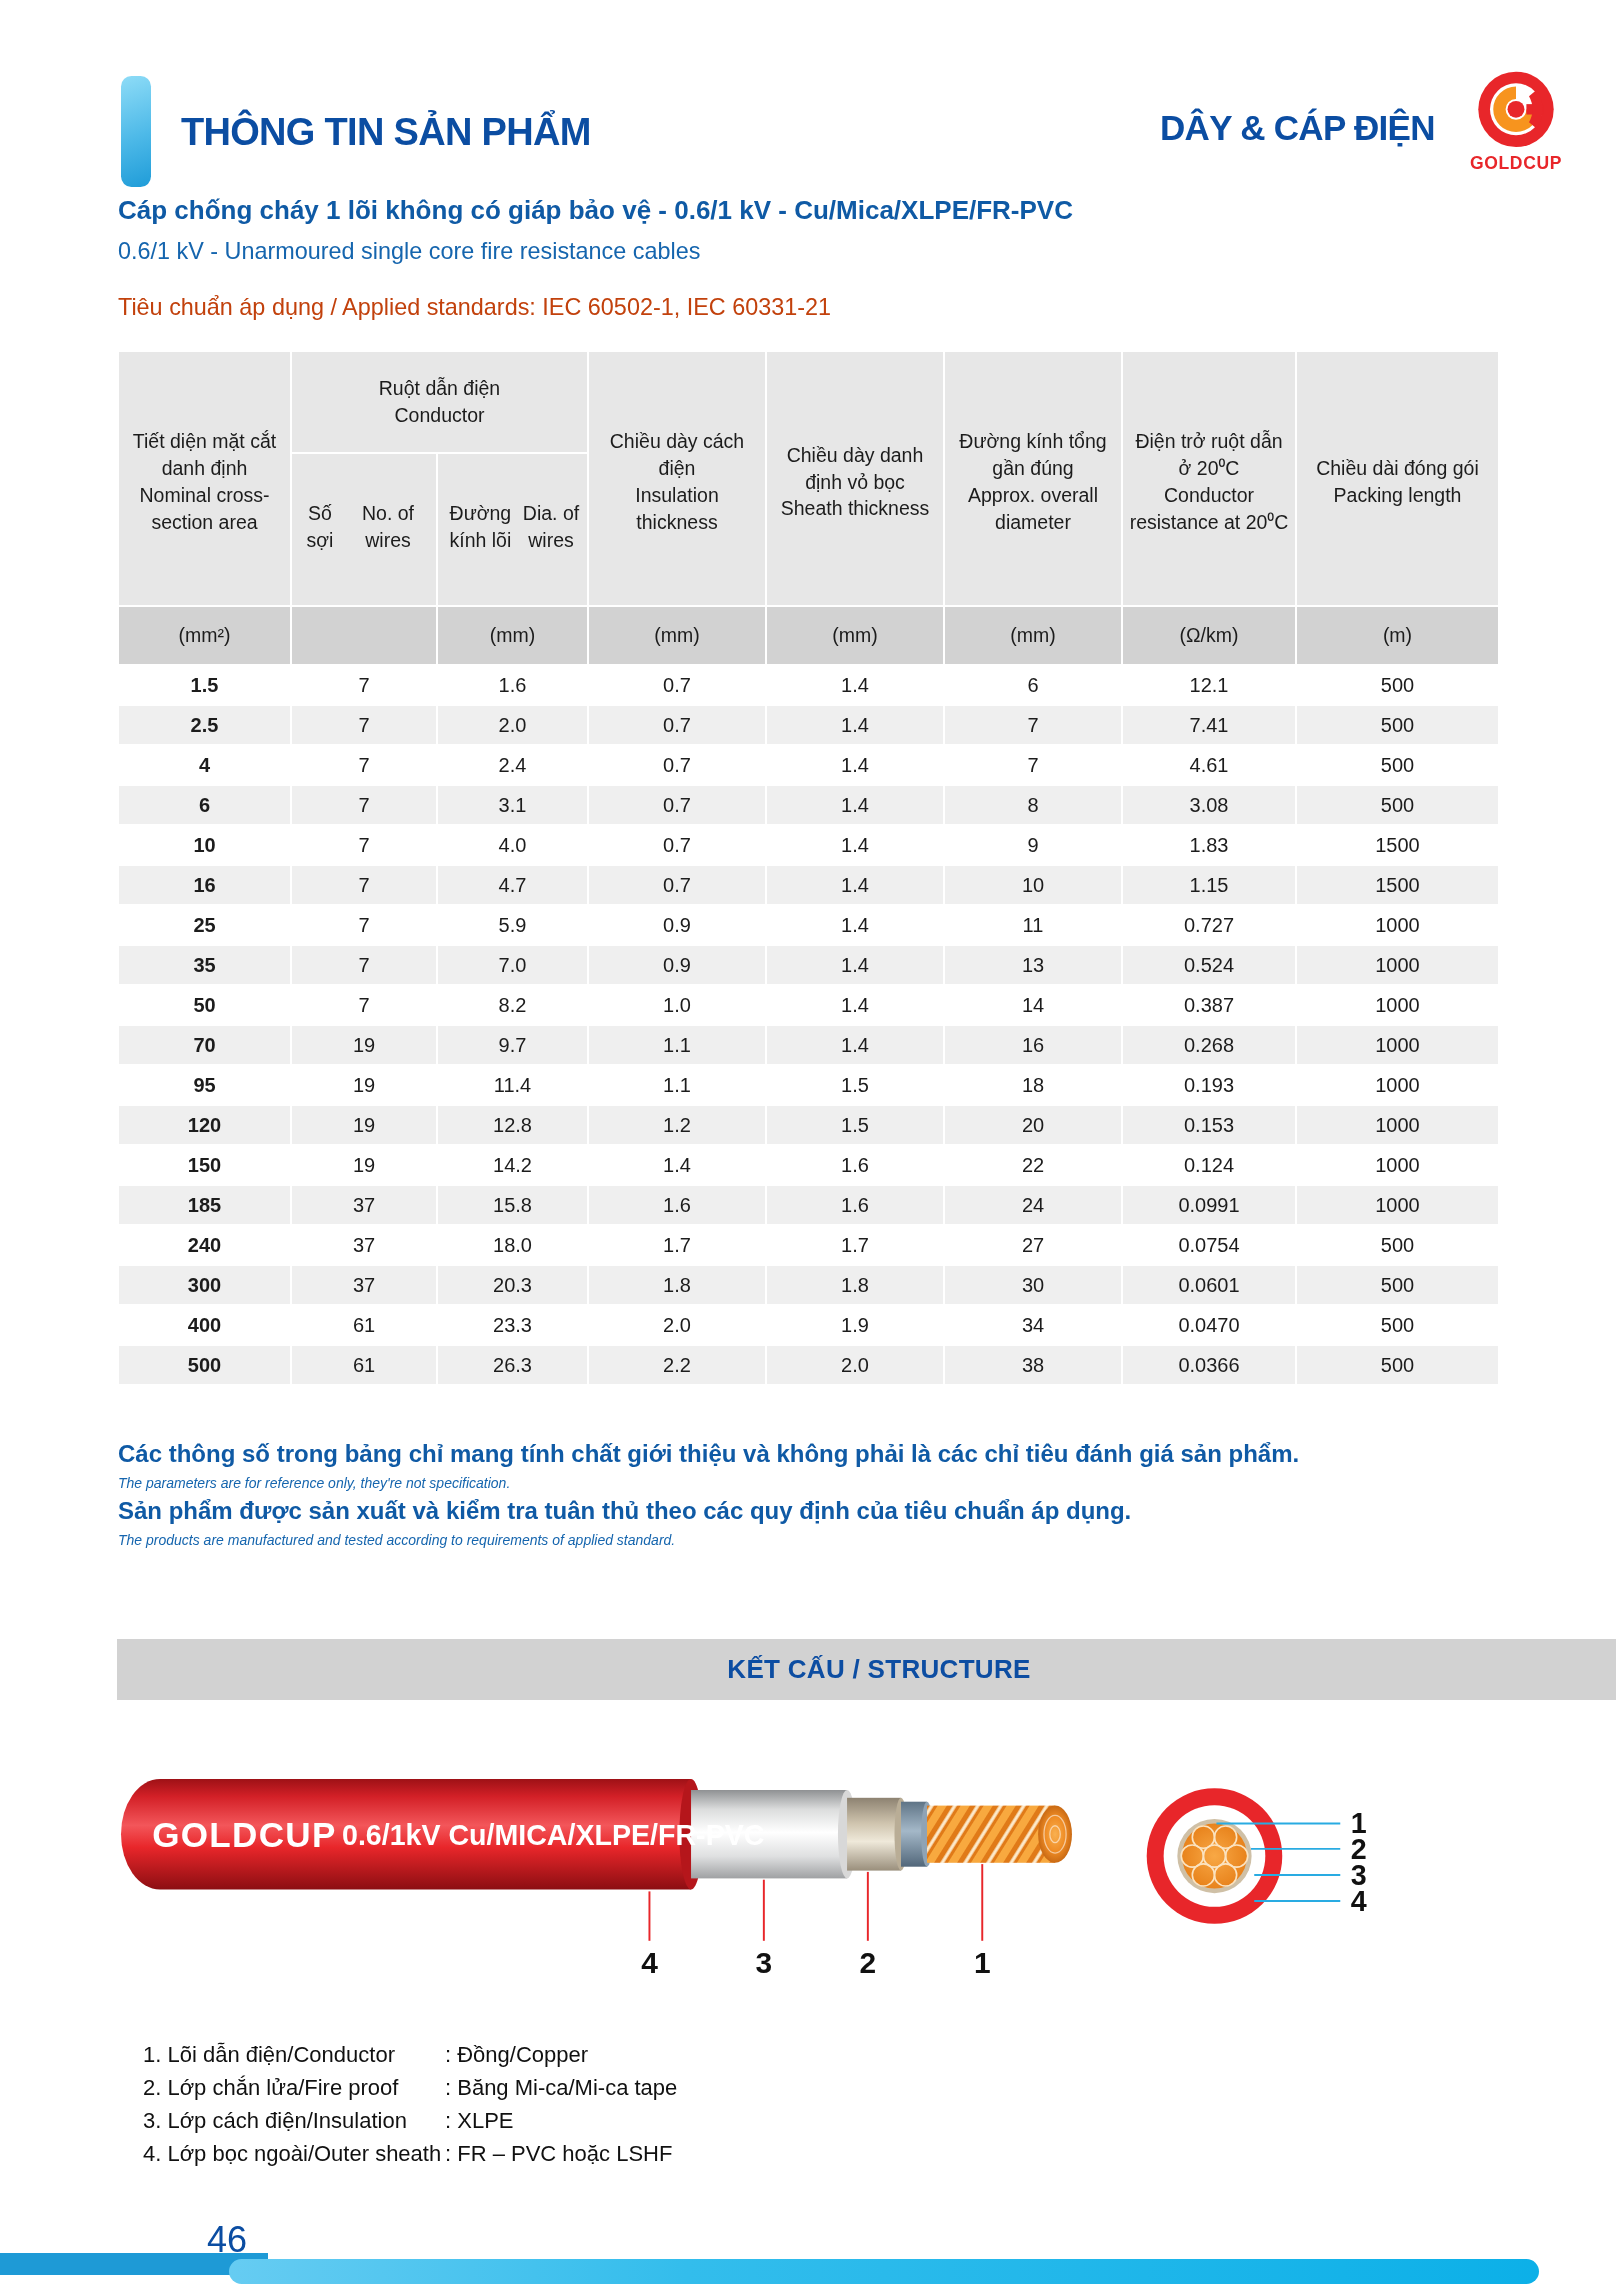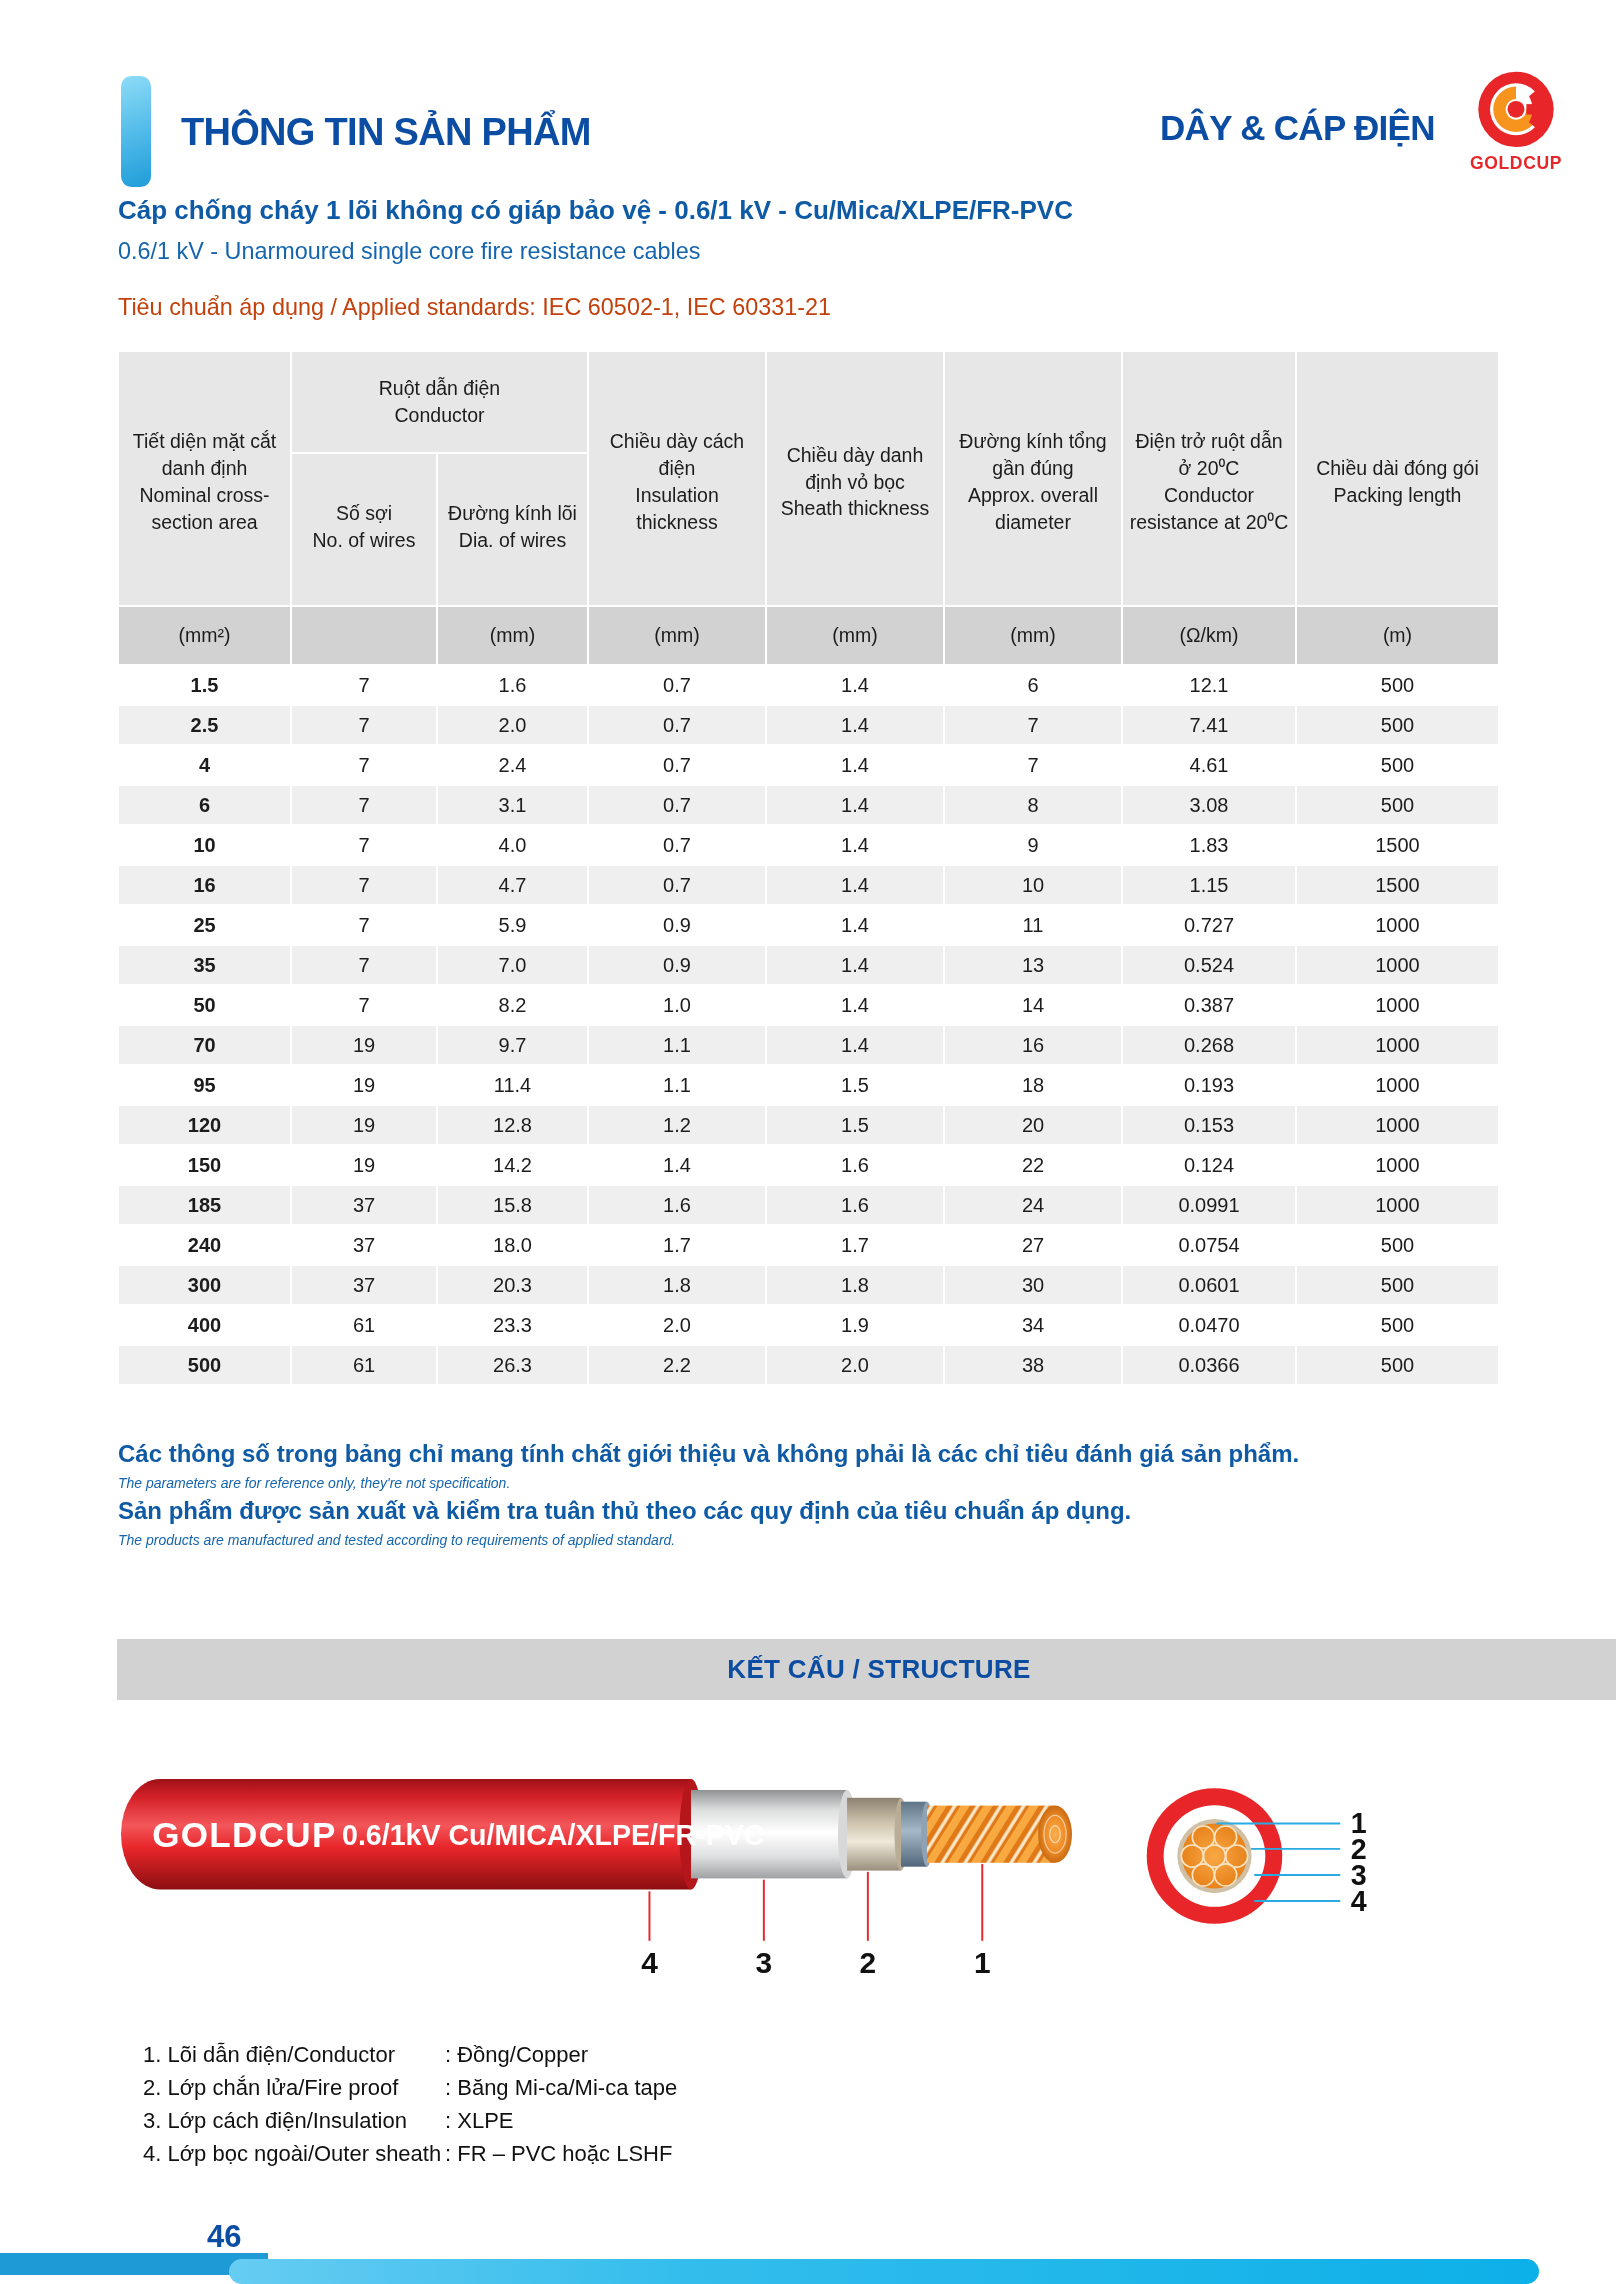--- a/index.html
+++ b/index.html
@@ -42,21 +42,21 @@
     border:2.6px solid #ffffff; padding:0; text-align:center; vertical-align:middle;
     font-weight:normal;
   }
   table.spec thead th { background:#e7e7e7; font-size:19.5px; line-height:1.38; color:#1c1c1c; }
   tr.units-row td { background:#d2d2d2; font-size:19.5px; height:57px; color:#1c1c1c; }
   table.spec tbody td { font-size:20px; height:38px; color:#1c1c1c; background:#ffffff; }
   table.spec tbody tr.alt td { background:#efefef; }
   table.spec tbody td.c0 { font-weight:bold; }
   .h-flex { display:flex; flex-direction:column; justify-content:space-between; height:100%;
             box-sizing:border-box; padding:33px 3.9px 26px; }
-  .h-flex-sub { display:flex; flex-direction:column; justify-content:space-between; height:100%;
+  .h-flex-sub { display:flex; flex-direction:row; justify-content:space-between; height:100%;
             box-sizing:border-box; padding:17px 3.9px 22px; }
   .group-cell { vertical-align:middle; }
   
   .notes { position:absolute; left:118px; top:1440px; width:1380px; }
   .note-bold  { font-size:24px; font-weight:bold; color:#0f5aa5; margin-bottom:6.5px; }
   .note-italic{ font-size:14px; font-style:italic; color:#1565ae; margin-bottom:6.5px; }
   
   .structure-banner {
     position:absolute; left:117px; top:1639px; width:1524px; height:61px;
     background:#d2d2d2; display:flex; align-items:center; justify-content:center;
@@ -65,21 +65,21 @@
   .cable-svg  { position:absolute; left:120px; top:1751px; }
   .cross-svg  { position:absolute; left:1133px; top:1770px; }
   
   .legend { position:absolute; left:119px; top:2038px; }
   .legend-row { display:flex; font-size:22px; color:#111111; height:33px; align-items:center;margin-left:24px; }
   .legend-name  { width:302px; }
   .legend-value { }
   
   .page-number {
     position:absolute; left:207px; top:2219px;
-    font-size:31px; font-weight:bold; color:#0b4da2;
+    font-size:36px; font-weight:normal; color:#0b4da2;
   }
   .footer-bar-dark {
     position:absolute; left:0; top:2253px; width:268px; height:22px; background:#1e9ad6;
   }
   .footer-bar-light {
     position:absolute; left:229px; top:2259px; width:1310px; height:25.4px; border-radius:13px;
     background:linear-gradient(90deg,#66ccf2 0%,#33bdec 35%,#0cb0e8 100%);
   }
 </style>
 </head>

